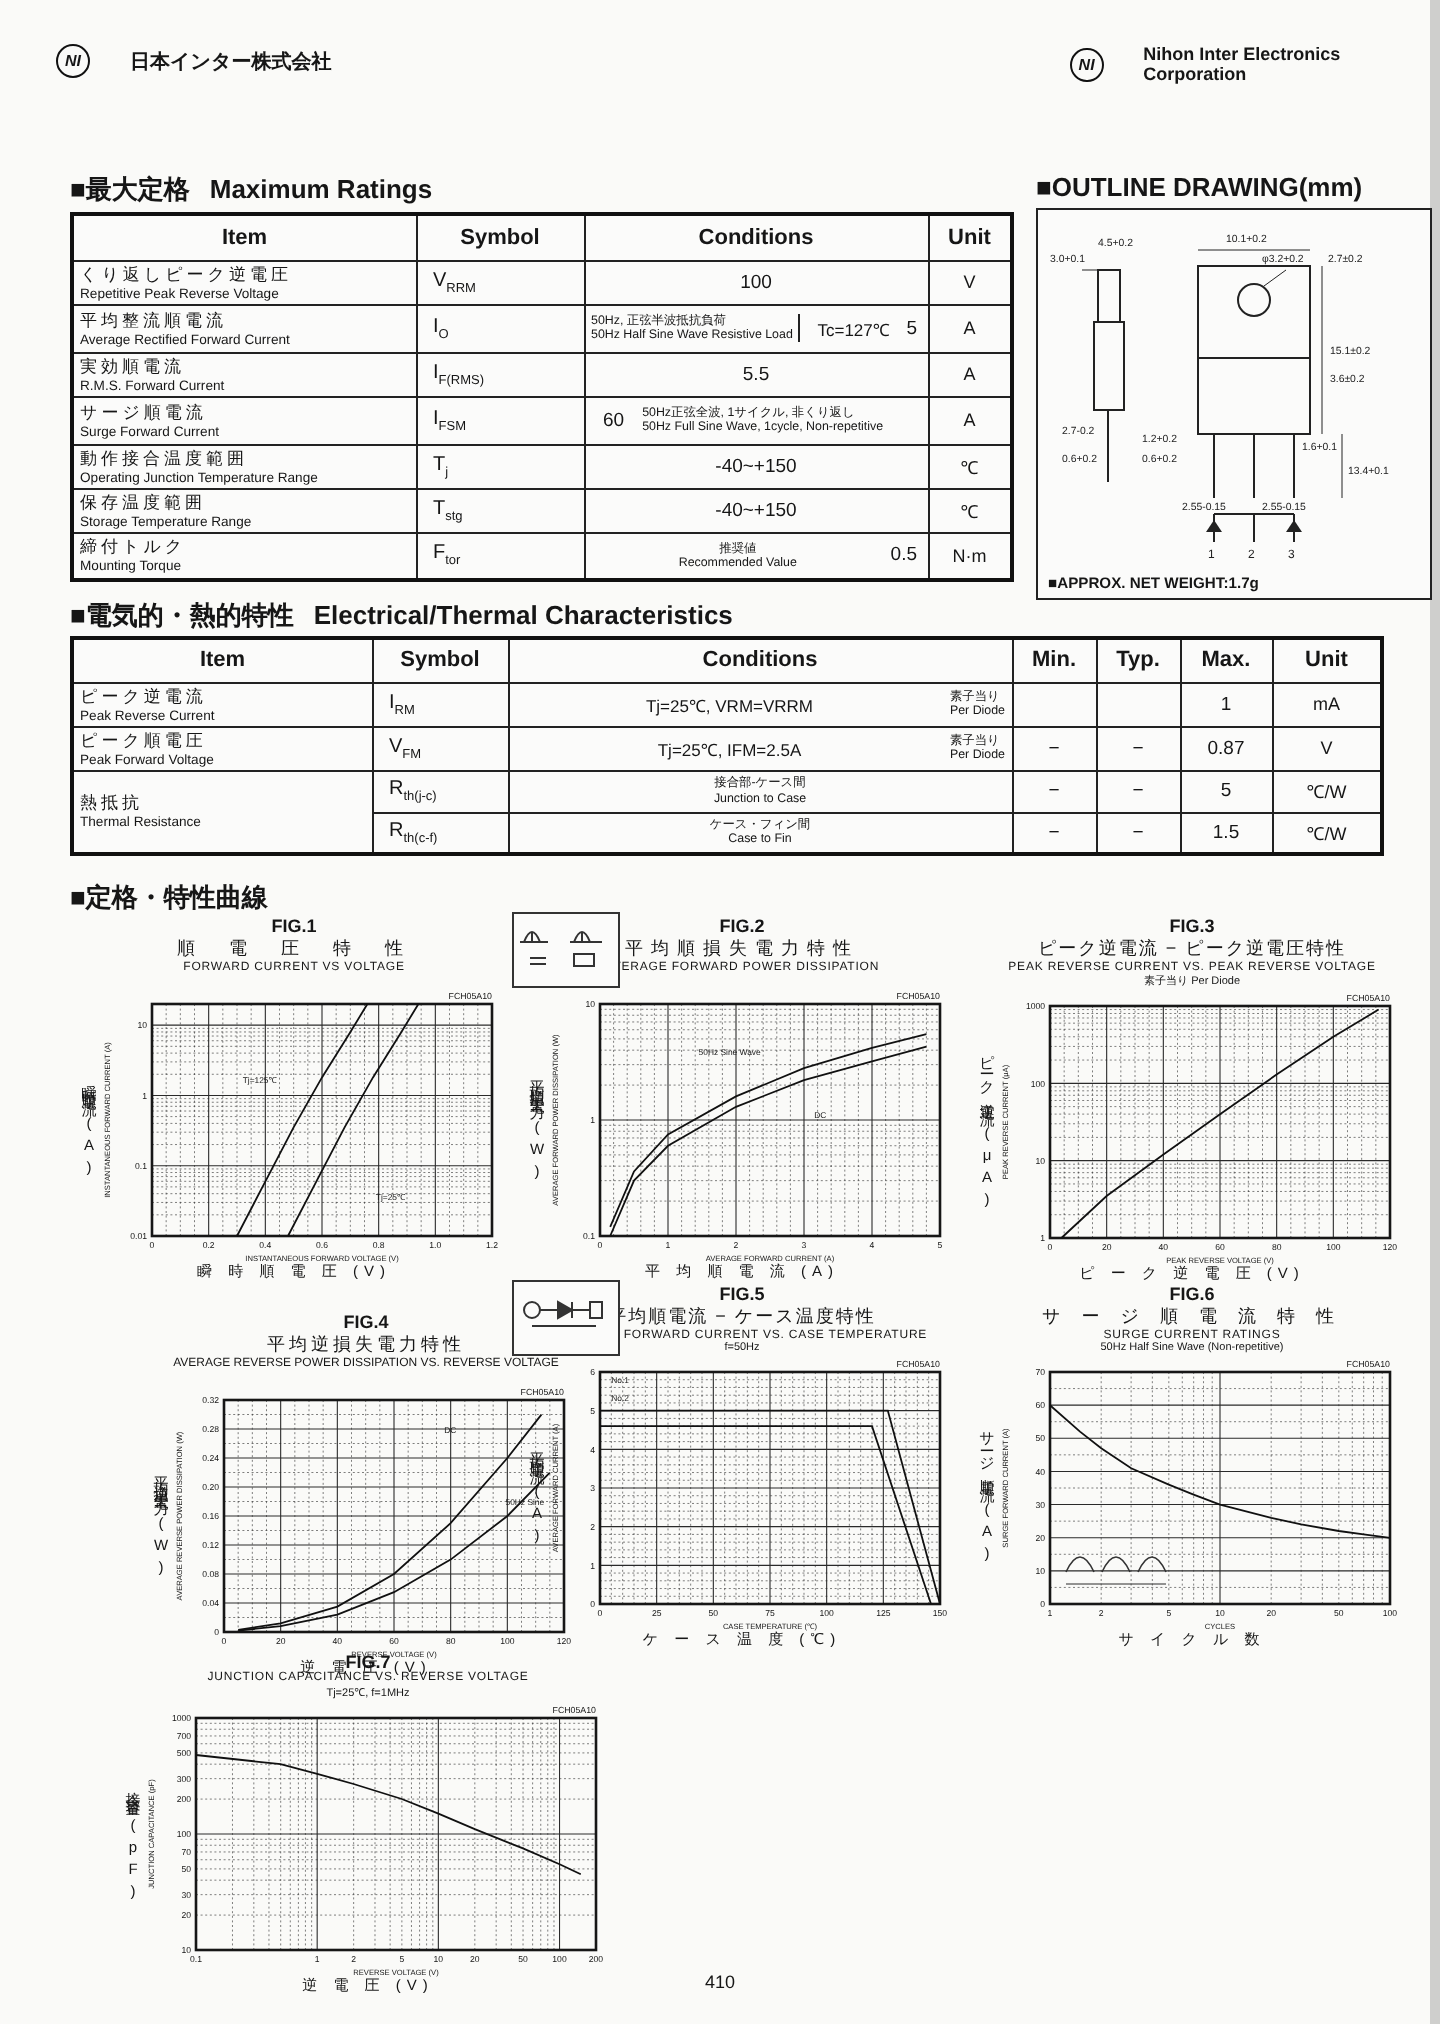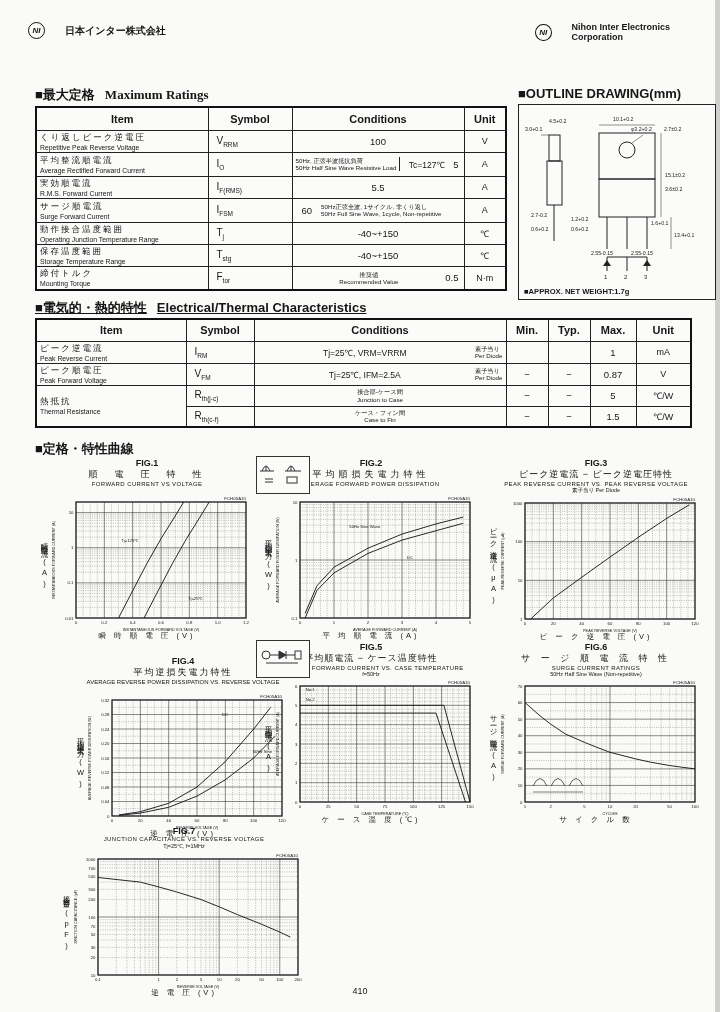--- a/index.html
+++ b/index.html
@@ -68,21 +68,21 @@
   <div class="logo" style="left:28px;top:22px;">
     <span class="nimark">NI</span>
     <span class="logotext">日本インター株式会社</span>
   </div>
   <div class="logo" style="left:535px;top:22px;">
     <span class="nimark">NI</span>
     <span class="logotext" style="font-size:9px;">Nihon Inter Electronics Corporation</span>
   </div>
 
 
-  <div class="sechead" style="left:35px;top:86px;font-family:Liberation Serif, serif;">
+  <div class="sechead" style="left:35px;top:86px;">
     <span>■最大定格</span><span class="en">Maximum Ratings</span>
   </div>
 
   <table class="dtable" style="left:35px;top:106px;width:470px;">
     <colgroup>
         <col style="width:172px">
         <col style="width:84px">
         <col style="width:172px">
         <col style="width:42px">
       </colgroup>
@@ -235,21 +235,21 @@
         <text x="72" y="150">2.55-0.15</text>
         <text x="112" y="150">2.55-0.15</text>
         <text x="85" y="174" font-size="6">1</text>
         <text x="105" y="174" font-size="6">2</text>
         <text x="125" y="174" font-size="6">3</text>
       </g>
     </svg>
     <div id="weight">■APPROX. NET WEIGHT:1.7g</div>
   </div>
 
-  <div class="sechead" style="left:35px;top:299px;text-decoration:underline;">
+  <div class="sechead" style="left:35px;top:299px;">
     <span>■電気的・熱的特性</span><span class="en">Electrical/Thermal Characteristics</span>
   </div>
 
   <table class="dtable" style="left:35px;top:318px;width:655px;">
     <colgroup>
         <col style="width:150px">
         <col style="width:68px">
         <col style="width:252px">
         <col style="width:42px">
         <col style="width:42px">

